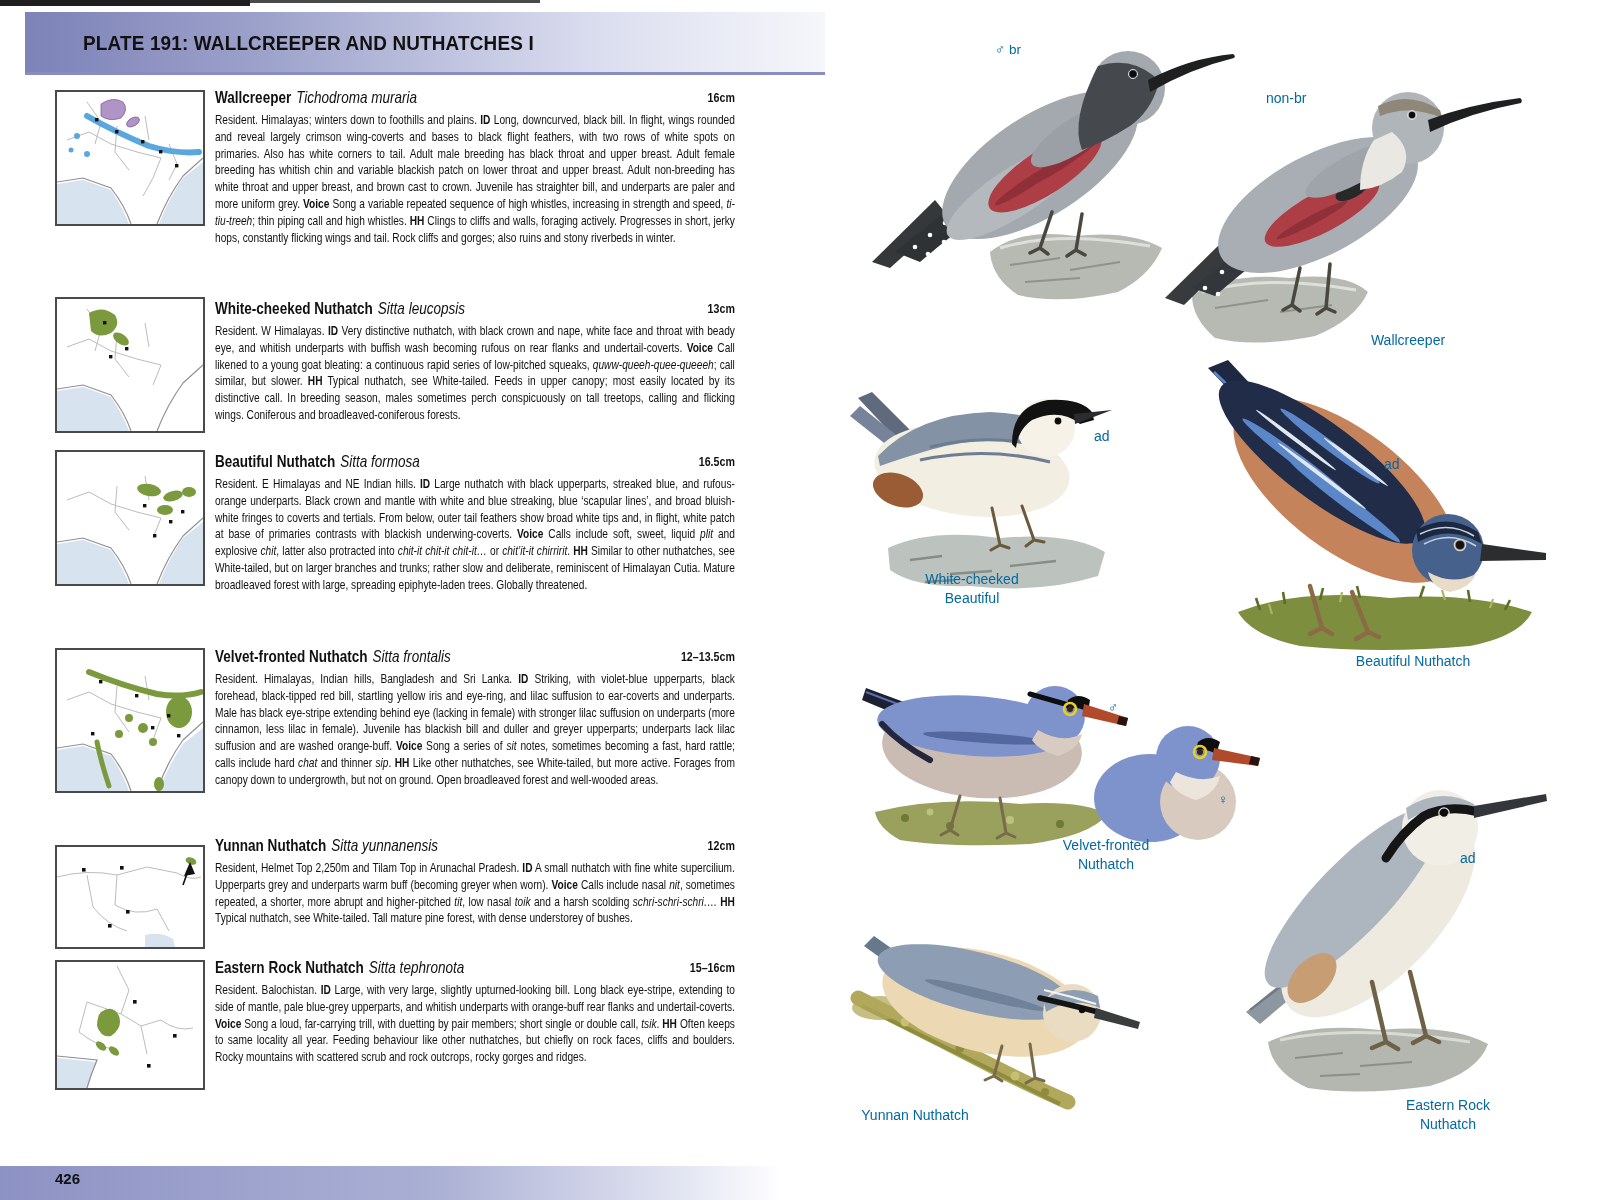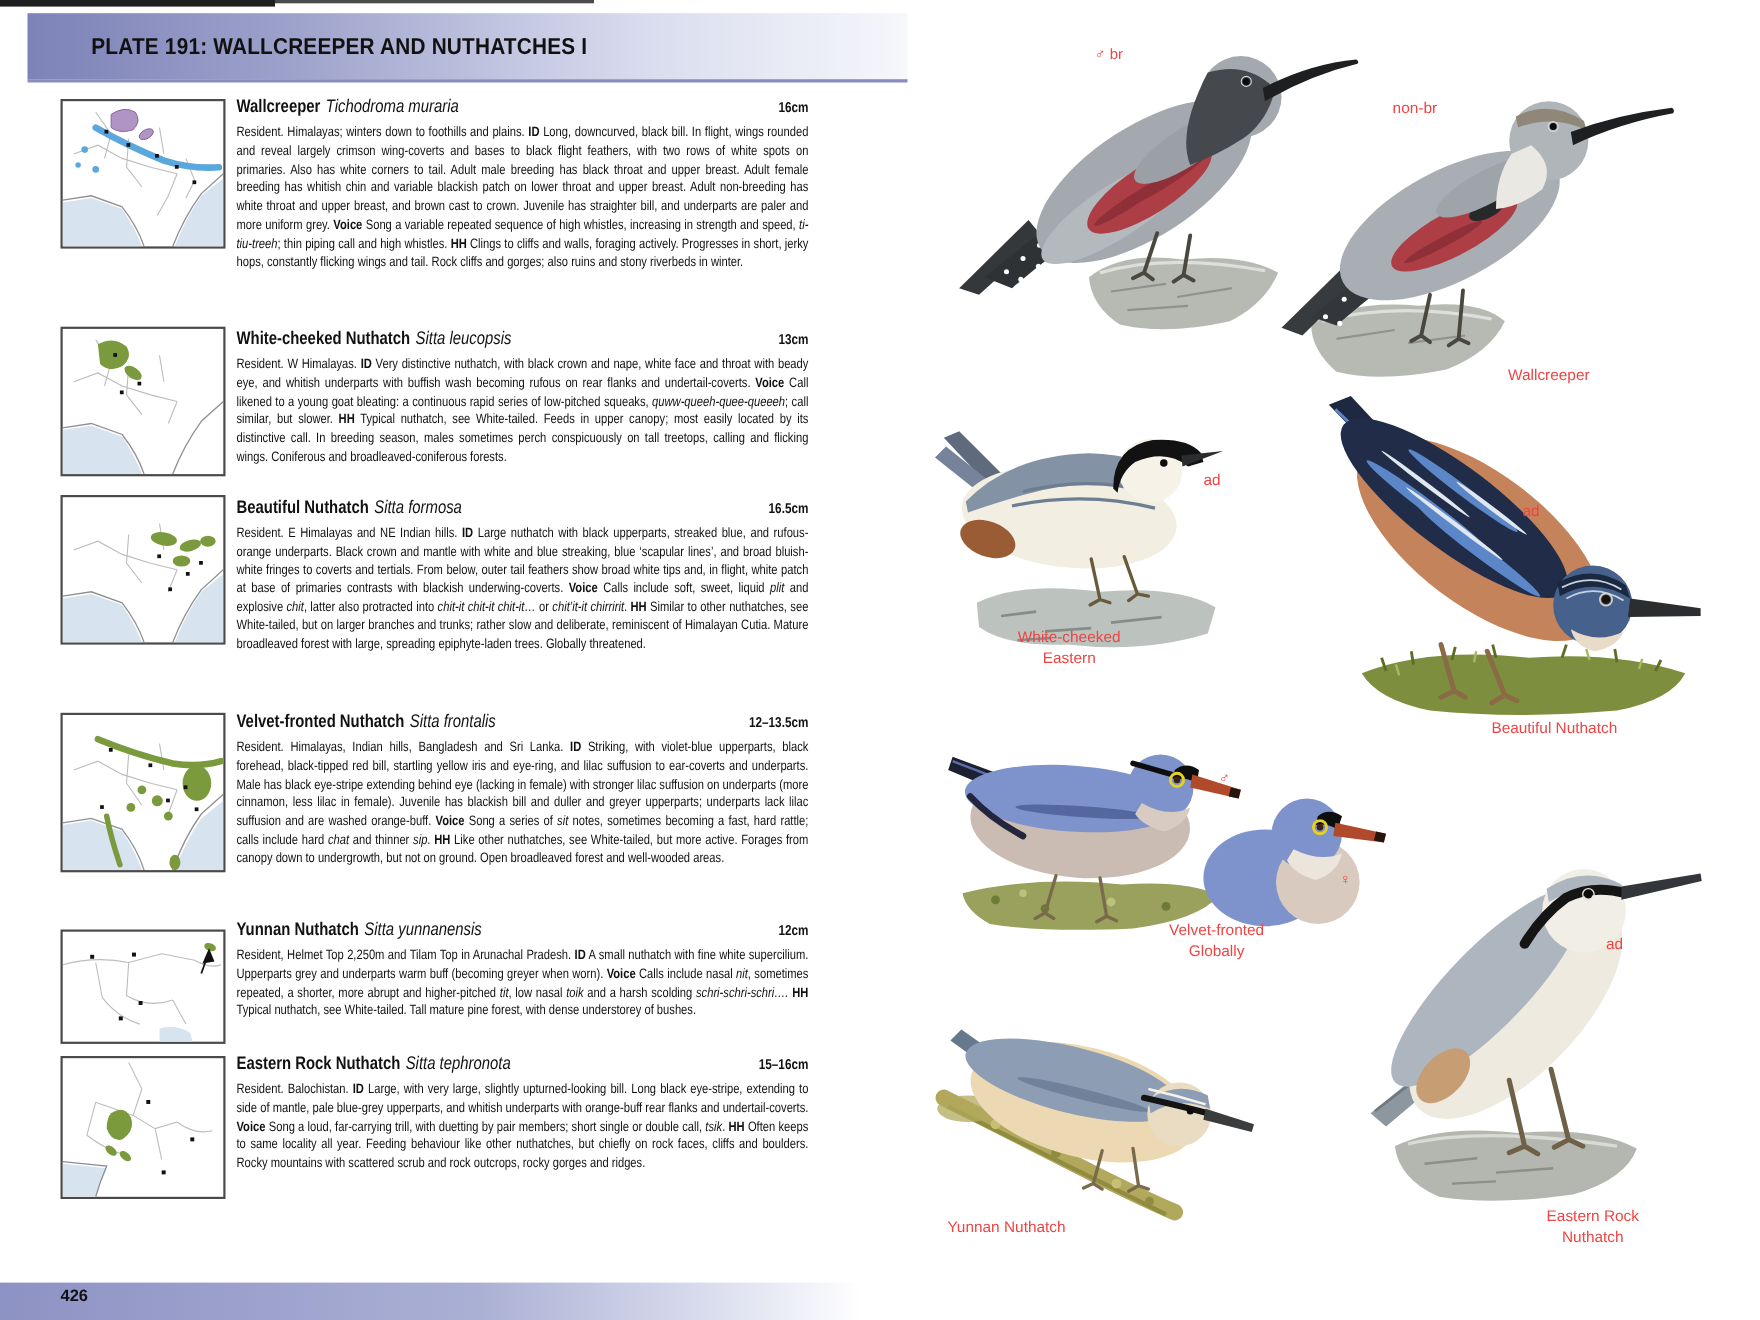--- a/index.html
+++ b/index.html
@@ -30,21 +30,21 @@
   
   .sp-txt{position:absolute;left:215px;width:634px;transform:scaleX(.82);transform-origin:0 0;}
   .sp-head{position:relative;height:21px;white-space:nowrap;}
   .sp-name{font-size:16.5px;font-weight:700;}
   .sp-sci{font-size:16.5px;font-style:italic;margin-left:6px;}
   .sp-size{position:absolute;right:0;top:2px;font-size:13px;font-weight:700;}
   .sp-body{margin:3px 0 0 0;font-size:12.4px;line-height:16.8px;text-align:justify;}
   .sp-body b{font-weight:700;}
 
   
-  .cap{position:absolute;font-size:14px;color:#ef4444;white-space:pre-line;
+  .cap{position:absolute;font-size:14px;color:#0369a1;white-space:pre-line;
        font-family:"Liberation Sans","DejaVu Sans",sans-serif;}
   .cap.center{transform:translateX(-50%);text-align:center;line-height:19px;}
   .cap.sym{font-size:13.5px;}
 
   .plate-svg{position:absolute;left:0;top:0;}
 </style>
 </head>
 <body>
 
 <div class="scan-top-a"></div>
@@ -425,27 +425,27 @@
       <path d="M1030,1044 L1035,1078 M1035,1078 l-9,5 M1035,1078 l9,3"></path>
     </g>
   </g>
 </svg>
 
 <div class="cap sym" style="left:995px;top:42px">♂ br</div>
 <div class="cap" style="left:1266px;top:90px">non-br</div>
 <div class="cap center" style="left:1408px;top:331px">Wallcreeper</div>
 <div class="cap" style="left:1094px;top:428px">ad</div>
 <div class="cap center" style="left:972px;top:570px">White-cheeked
-Eastern</div>
+Beautiful</div>
 <div class="cap" style="left:1384px;top:456px">ad</div>
 <div class="cap center" style="left:1413px;top:652px">Beautiful Nuthatch</div>
 <div class="cap sym" style="left:1108px;top:700px">♂</div>
 <div class="cap sym" style="left:1218px;top:792px">♀</div>
 <div class="cap center" style="left:1106px;top:836px">Velvet-fronted
-Globally</div>
+Nuthatch</div>
 <div class="cap" style="left:1460px;top:850px">ad</div>
 <div class="cap center" style="left:915px;top:1106px">Yunnan Nuthatch</div>
 <div class="cap center" style="left:1448px;top:1096px">Eastern Rock
 Nuthatch</div>
 
 <div class="footer-bar">
   <span class="page-number">426</span>
 </div>
 
 </body></html>

